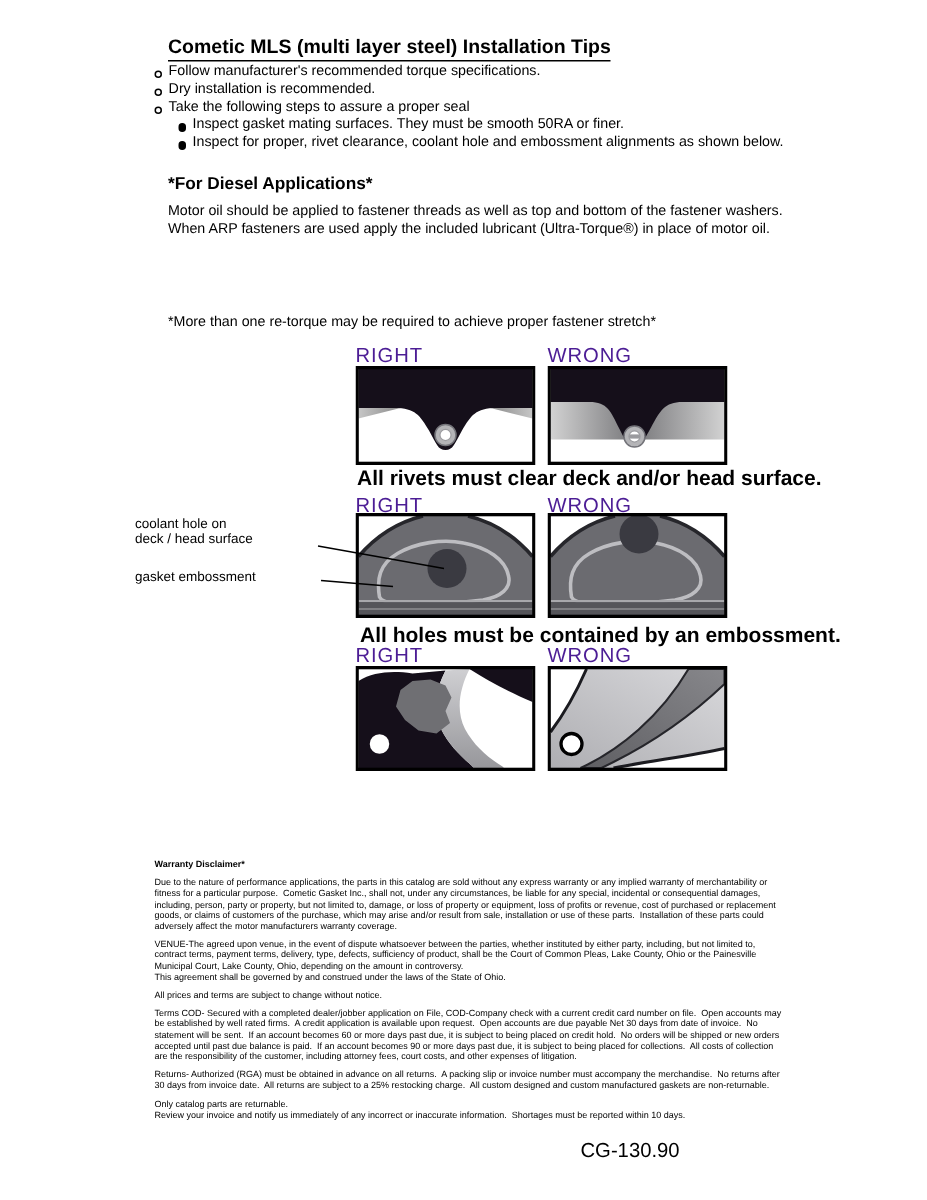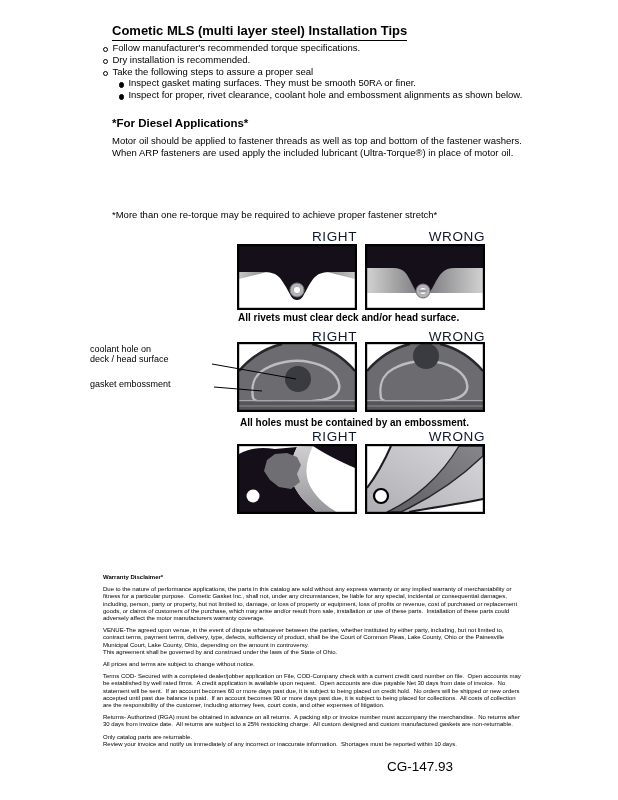--- a/index.html
+++ b/index.html
@@ -13,24 +13,24 @@
   .b-row{display:flex;align-items:center;}
   .b-marker{width:3.4px;height:3.4px;border:0.9px solid #000;border-radius:50%;
             margin:3.6px 4px 0 0;flex:none;}
   .b-row.sub{margin-left:16px;}
   .b-row.sub .b-marker{background:#000;}
 
   .h2{position:absolute;left:112px;top:117px;font-size:11.5px;font-weight:bold;}
   .para{position:absolute;left:112px;font-size:9.5px;line-height:12.1px;white-space:pre-line;}
   .p1{top:135px;}.p2{top:166px;}.p3{top:209px;}
 
-  .dia-label{position:absolute;width:120px;text-align:right;font-size:13.5px;
-             letter-spacing:0.6px;color:#0f172a;}
+  .dia-label{position:absolute;width:120px;text-align:left;font-size:13.5px;
+             letter-spacing:0.6px;color:#4c1d95;}
   .dia-box{position:absolute;}
-  .caption{position:absolute;font-size:10px;font-weight:bold;line-height:12px;white-space:pre-line;}
+  .caption{position:absolute;font-size:14px;font-weight:bold;line-height:12px;white-space:pre-line;}
 
   .ann{position:absolute;width:122px;text-align:left;font-size:9px;line-height:10px;white-space:pre-line;}
   .overlay{position:absolute;z-index:5;}
 
   .warranty{position:absolute;left:103px;top:574px;font-size:6px;line-height:7.2px;}
   .w-head{font-weight:bold;margin-bottom:5px;white-space:pre;}
   .w-para{margin-bottom:5px;white-space:pre;}
 
   .footer-code{position:absolute;left:387px;top:759px;font-size:13.5px;}
 </style>
@@ -219,15 +219,15 @@
 be established by well rated firms.  A credit application is available upon request.  Open accounts are due payable Net 30 days from date of invoice.  No
 statement will be sent.  If an account becomes 60 or more days past due, it is subject to being placed on credit hold.  No orders will be shipped or new orders
 accepted until past due balance is paid.  If an account becomes 90 or more days past due, it is subject to being placed for collections.  All costs of collection
 are the responsibility of the customer, including attorney fees, court costs, and other expenses of litigation.</div>
     <div class="w-para">Returns- Authorized (RGA) must be obtained in advance on all returns.  A packing slip or invoice number must accompany the merchandise.  No returns after
 30 days from invoice date.  All returns are subject to a 25% restocking charge.  All custom designed and custom manufactured gaskets are non-returnable.</div>
     <div class="w-para">Only catalog parts are returnable.
 Review your invoice and notify us immediately of any incorrect or inaccurate information.  Shortages must be reported within 10 days.</div>
   </div>
 
-  <div class="footer-code">CG-147.93</div>
+  <div class="footer-code">CG-130.90</div>
 
 </div>
 
 </body></html>

